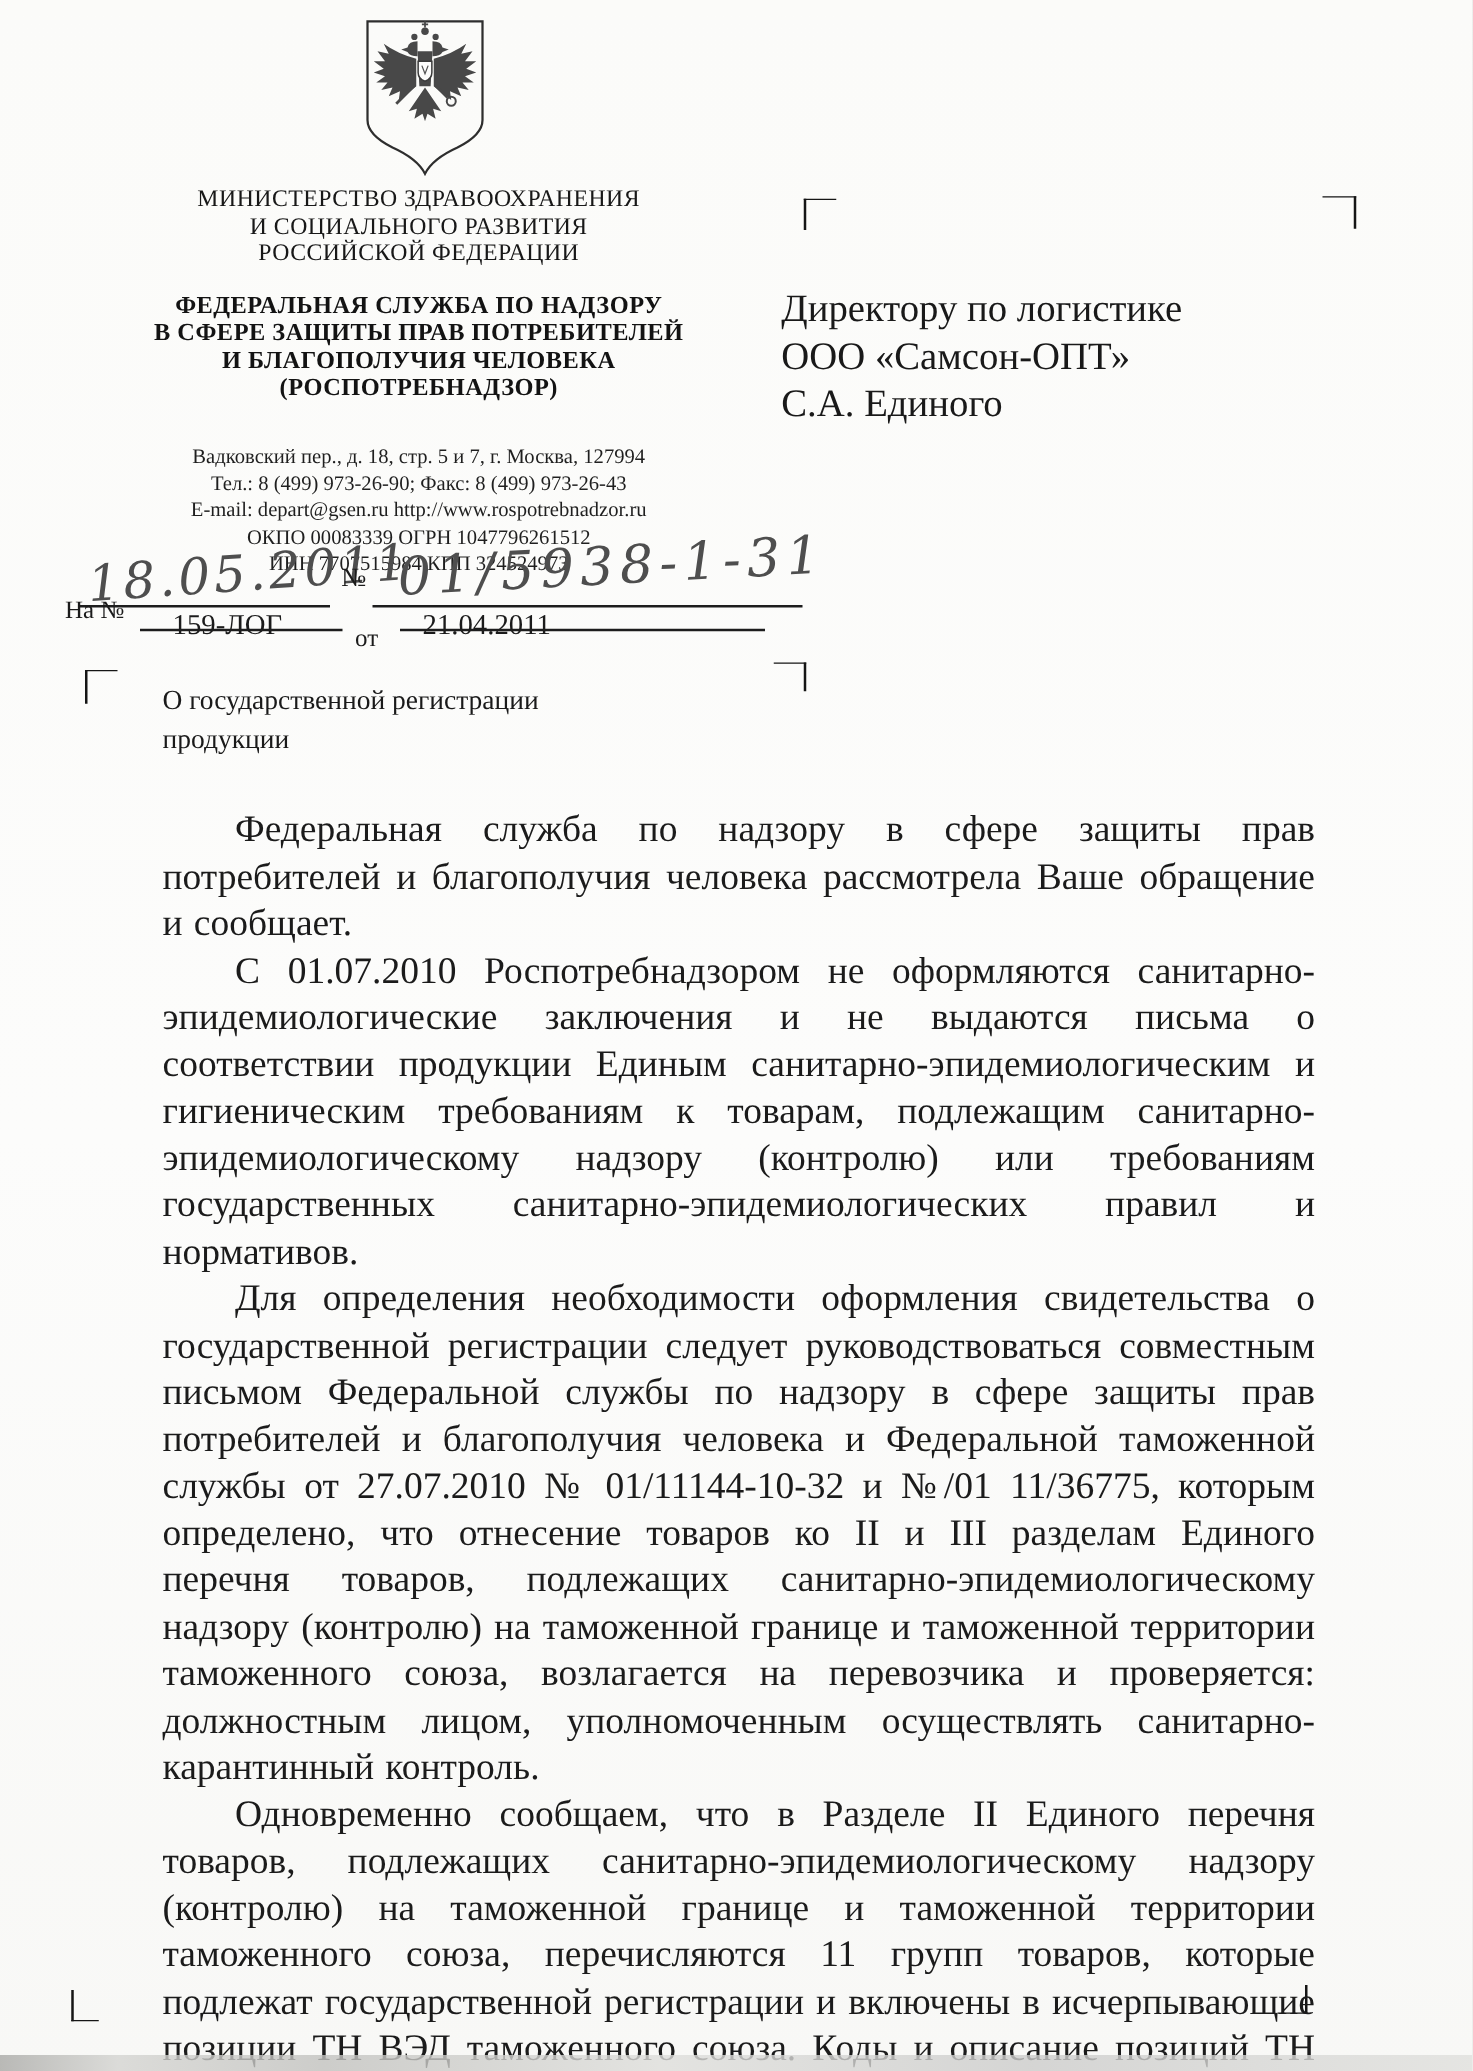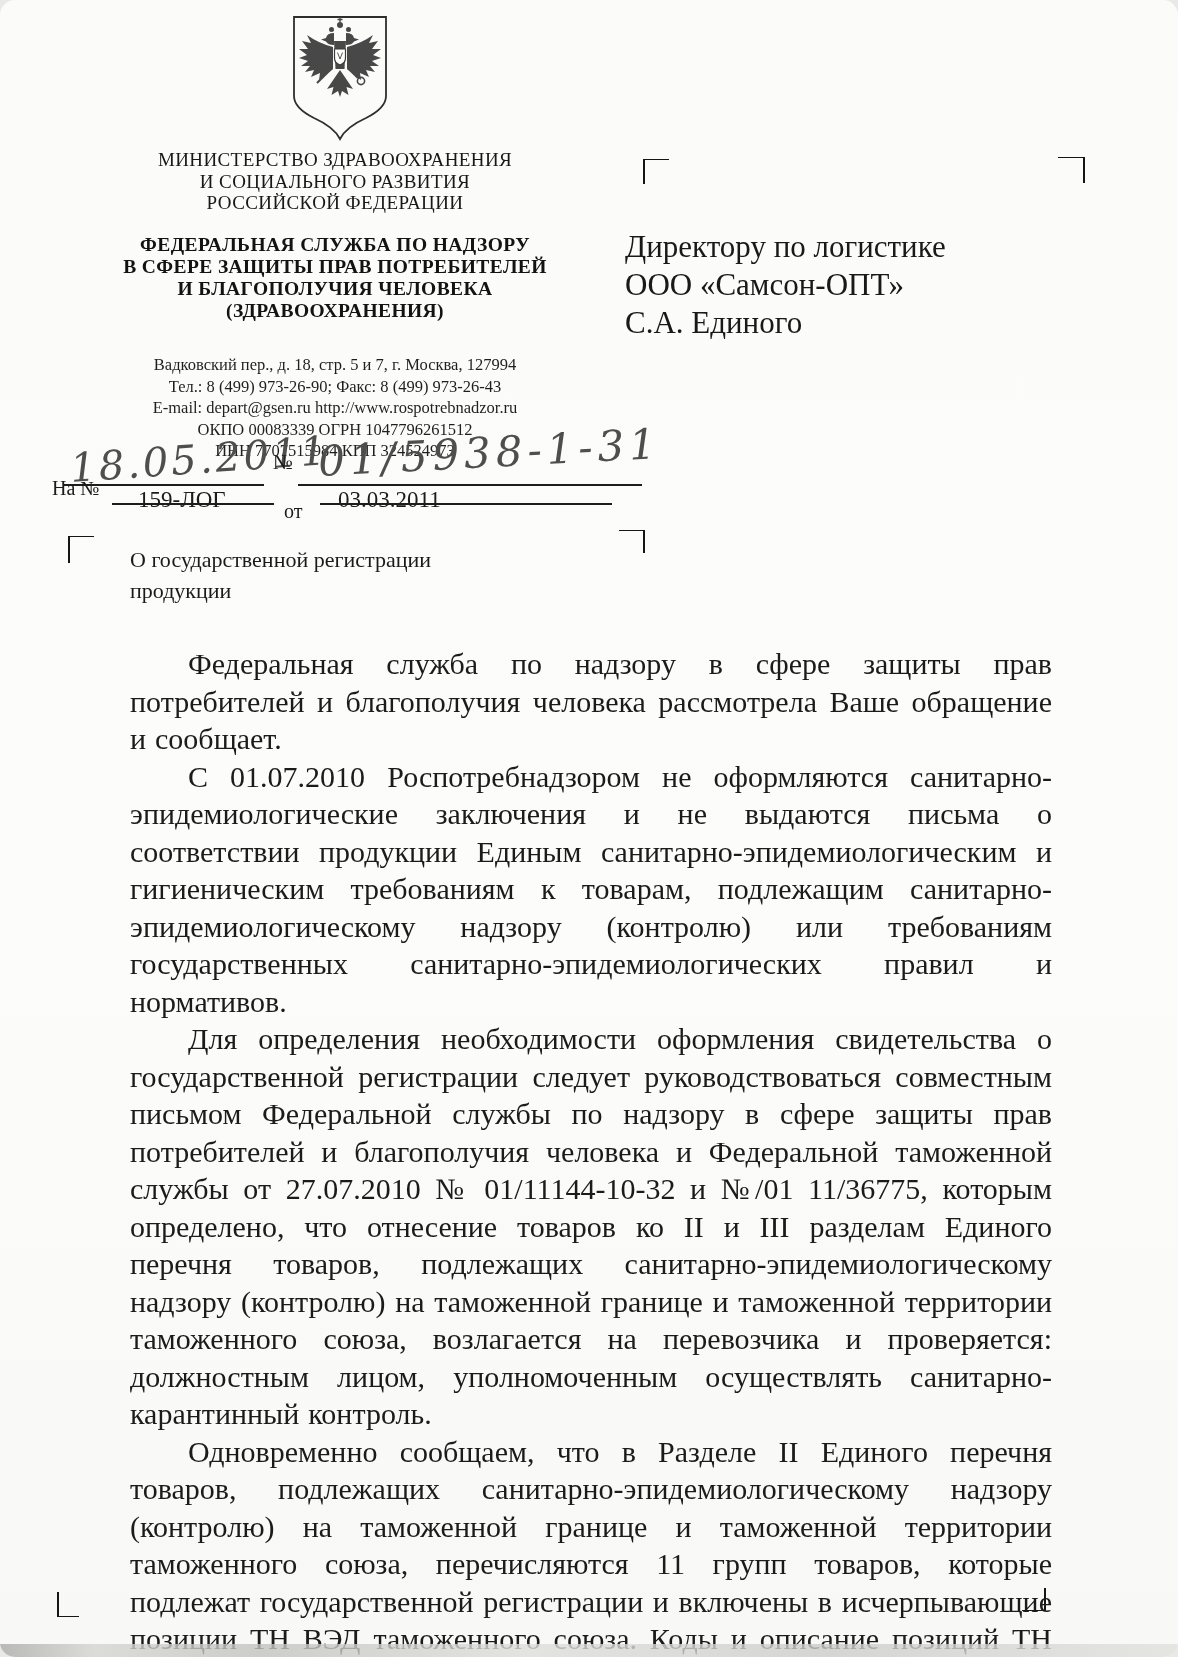--- a/index.html
+++ b/index.html
@@ -2,21 +2,20 @@
 <html><head>
 <meta charset="utf-8">
 <style>
   html,body{margin:0;padding:0;background:#e9e9e7;}
   .page{
     position:relative;width:1178px;height:1657px;margin:0 auto;
     background:linear-gradient(180deg,#fbfbf9 0%,#fcfcfb 55%,#f8f8f6 100%);
     overflow:hidden;
     font-family:"Liberation Serif","DejaVu Serif",serif;
     color:#1b1b1b;
-    border-radius:15px;
   }
   .abs{position:absolute;}
   
   .emblem{left:286px;top:12px;}
   .ministry{left:70px;top:149px;width:530px;text-align:center;
     font-size:19px;line-height:21.5px;letter-spacing:.4px;color:#181818;}
   .service{left:70px;top:234px;width:530px;text-align:center;font-weight:bold;
     font-size:19.5px;line-height:22px;letter-spacing:.4px;color:#131313;}
   .addr{left:70px;top:331px;width:530px;text-align:center;
     font-size:16.5px;line-height:21.5px;color:#1f1f1f;margin-top:23px;}
@@ -84,21 +83,21 @@
   <div class="abs ministry">
     <div>МИНИСТЕРСТВО ЗДРАВООХРАНЕНИЯ</div>
     <div>И СОЦИАЛЬНОГО РАЗВИТИЯ</div>
     <div>РОССИЙСКОЙ ФЕДЕРАЦИИ</div>
   </div>
 
   <div class="abs service">
     <div>ФЕДЕРАЛЬНАЯ СЛУЖБА ПО НАДЗОРУ</div>
     <div>В СФЕРЕ ЗАЩИТЫ ПРАВ ПОТРЕБИТЕЛЕЙ</div>
     <div>И БЛАГОПОЛУЧИЯ ЧЕЛОВЕКА</div>
-    <div>(ЗДРАВООХРАНЕНИЯ)</div>
+    <div>(РОСПОТРЕБНАДЗОР)</div>
   </div>
 
   <div class="abs addr">
     <div>Вадковский пер., д. 18, стр. 5 и 7,  г. Москва, 127994</div>
     <div>Тел.: 8 (499) 973-26-90; Факс: 8 (499) 973-26-43</div>
     <div>E-mail: depart@gsen.ru  http://www.rospotrebnadzor.ru</div>
     <div>ОКПО 00083339  ОГРН 1047796261512</div>
     <div>ИНН 7707515984  КПП 324524973</div>
   </div>
 
@@ -111,21 +110,21 @@
   <div class="abs hand hw-date">18.05.2011</div>
   <div class="abs rule" id="rule-date"></div>
   <div class="abs no-label">№</div>
   <div class="abs hand hw-num">01/5938-1-31</div>
   <div class="abs rule" id="rule-num"></div>
 
   <div class="abs na-label">На №</div>
   <div class="abs in-num">159-ЛОГ</div>
   <div class="abs rule" id="rule-innum"></div>
   <div class="abs ot-label">от</div>
-  <div class="abs in-date">03.03.2011</div>
+  <div class="abs in-date">21.04.2011</div>
   <div class="abs rule" id="rule-indate"></div>
 
   <div class="mark" id="mark-tl"></div>
   <div class="mark" id="mark-tr"></div>
   <div class="mark" id="mark-ml"></div>
   <div class="mark" id="mark-mr"></div>
   <div class="mark" id="mark-bl"></div>
   <div class="mark" id="mark-br"></div>
 
   <div class="abs subject">

